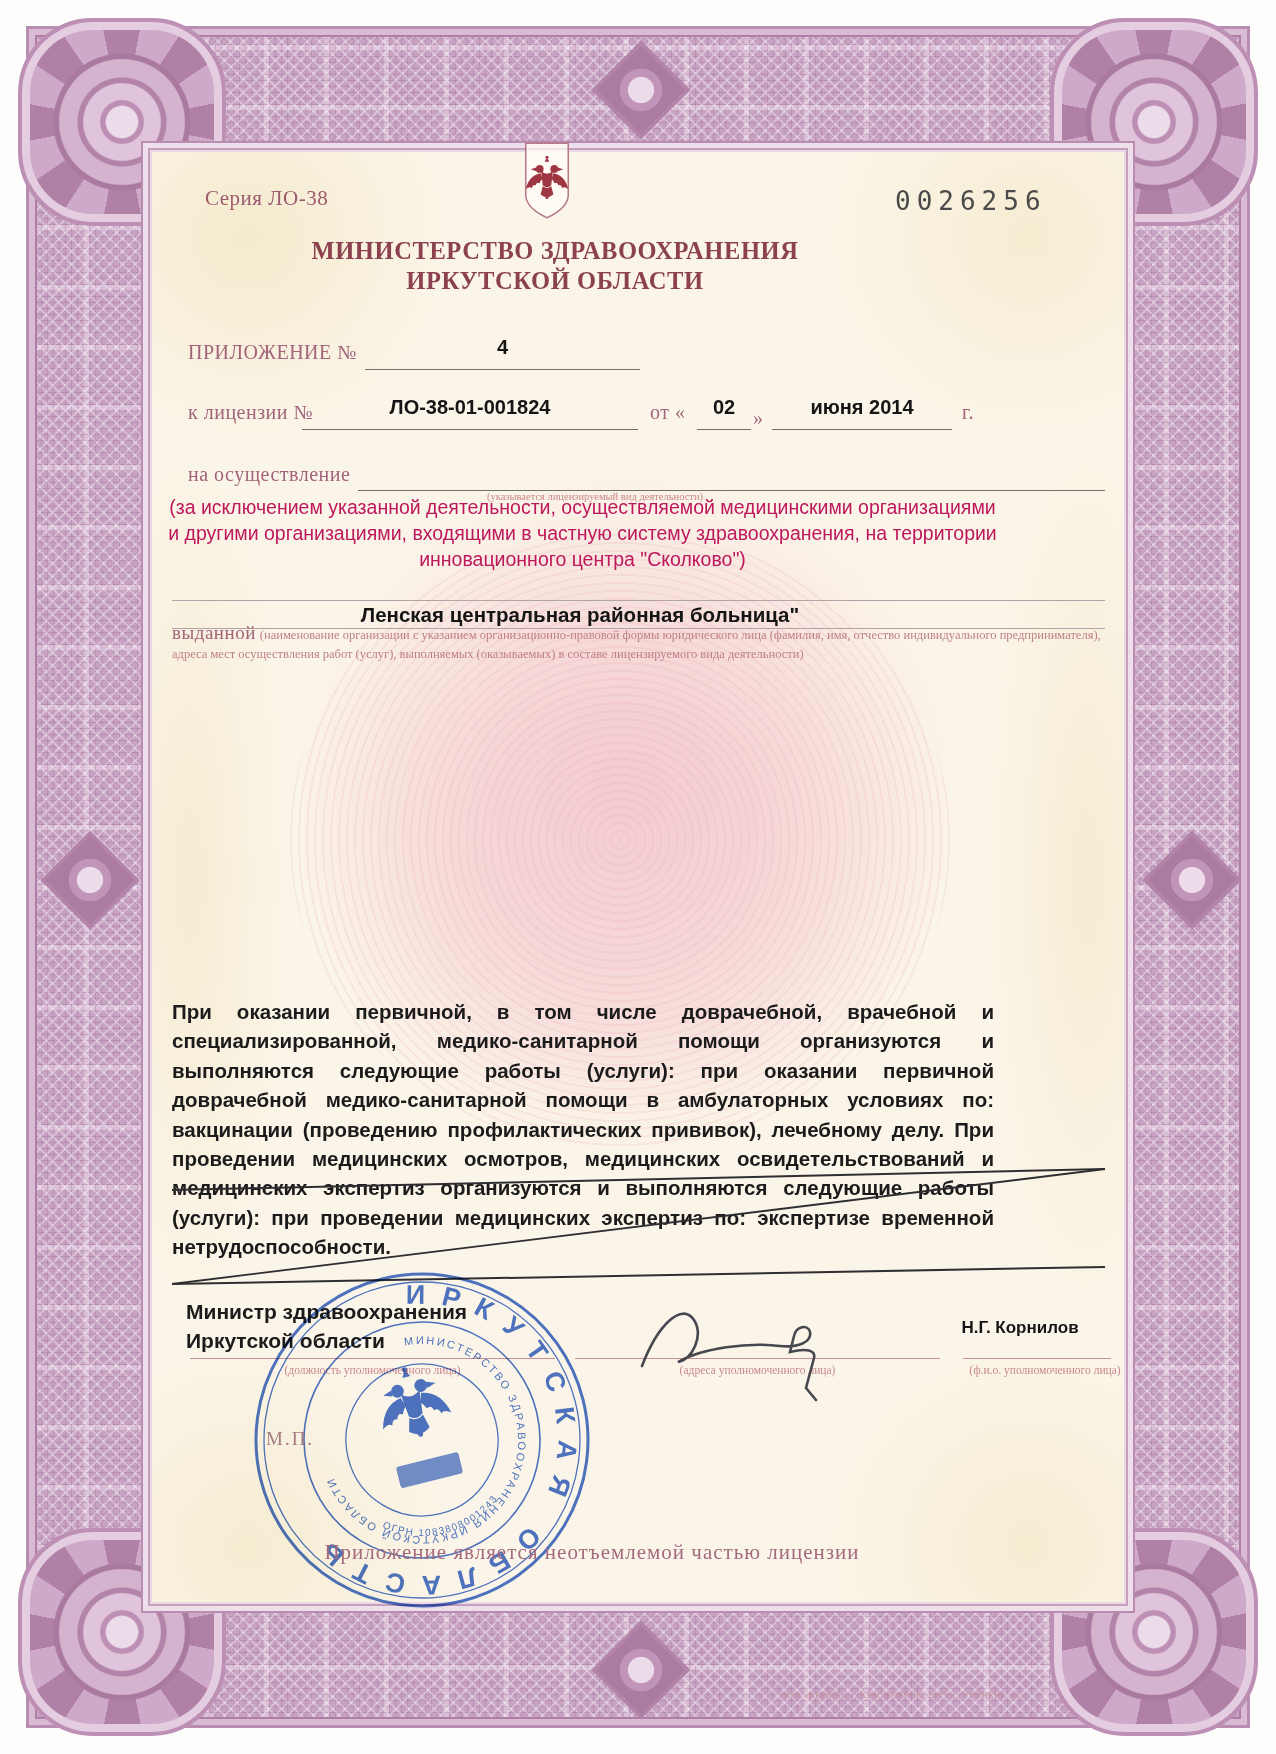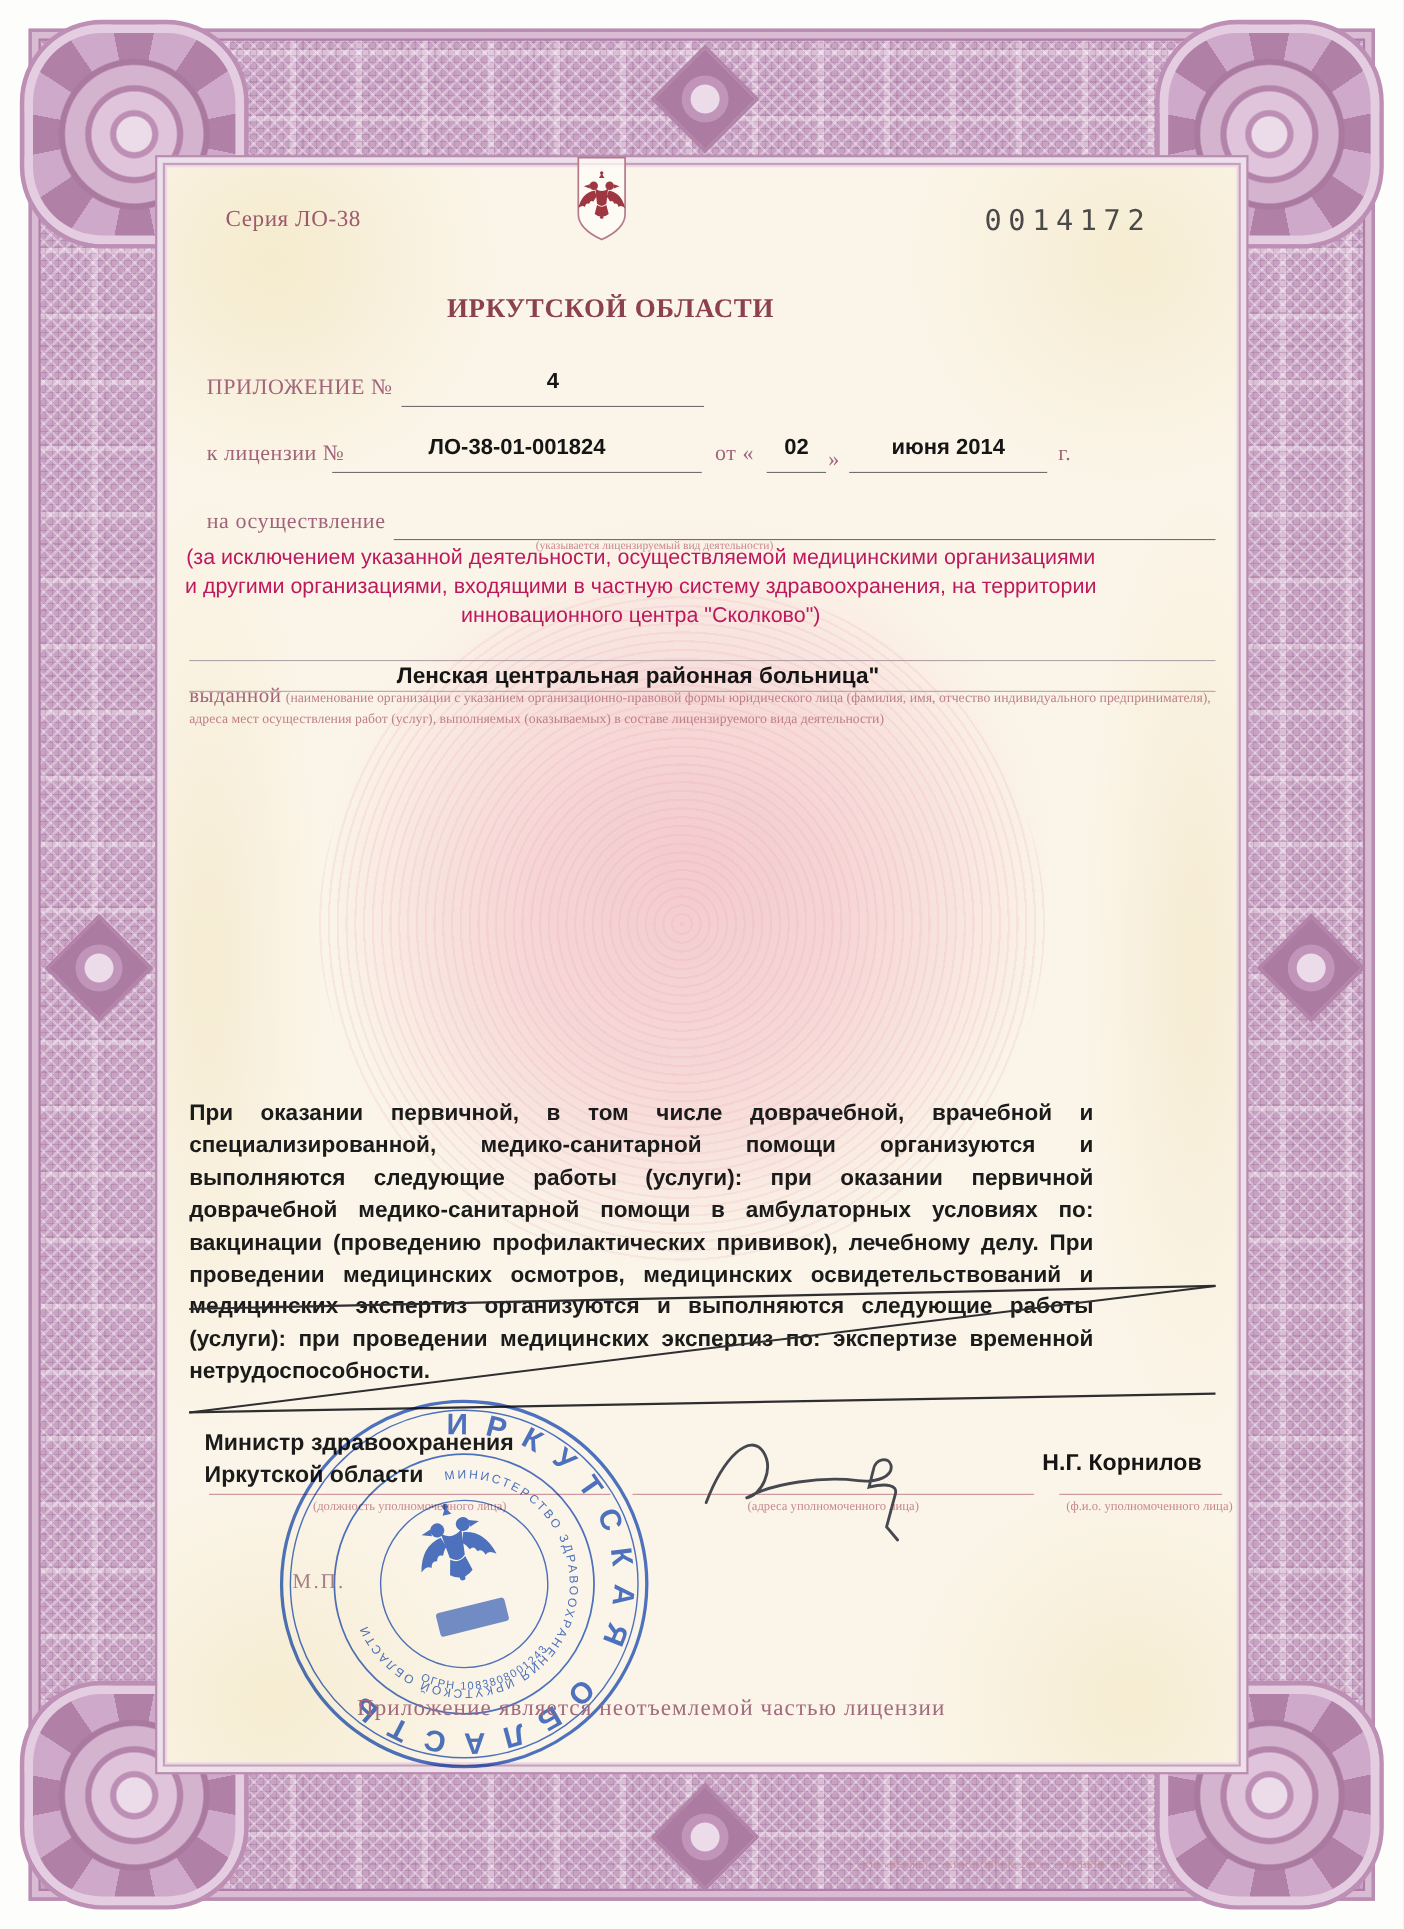--- a/index.html
+++ b/index.html
@@ -92,22 +92,23 @@
   <div class="inner-field"></div>
   <div class="watermark"></div>
 
   <div class="abs lbl" style="left:205px;top:186px;font-size:21px;color:#9d5a6e;">Серия ЛО-38</div>
 
   <svg class="abs" style="left:518px;top:140px;" width="58" height="80" viewBox="0 0 60 82">
     <path d="M8,3 H52 V56 Q52,70 30,80 Q8,70 8,56 Z" fill="rgba(255,252,247,.75)" stroke="#b5798a" stroke-width="1.6"></path>
     <use href="#dbl-eagle" transform="translate(0,14)" fill="#9e3741"></use>
   </svg>
 
-  <div class="abs serial" style="left:895px;top:186px;">0014172</div>
+  <div class="abs serial" style="left:895px;top:186px;">0026256</div>
 
+  <div class="abs title" style="left:245px;top:236px;width:620px;">МИНИСТЕРСТВО ЗДРАВООХРАНЕНИЯ</div>
   <div class="abs title" style="left:245px;top:266px;width:620px;">ИРКУТСКОЙ ОБЛАСТИ</div>
 
   <div class="abs lbl" style="left:188px;top:341px;">ПРИЛОЖЕНИЕ  №</div>
   <div class="rule" style="left:365px;top:369px;width:275px;"></div>
   <div class="abs val" style="left:365px;top:336px;width:275px;font-size:20px;">4</div>
 
   <div class="abs lbl" style="left:188px;top:401px;">к лицензии  №</div>
   <div class="rule" style="left:302px;top:429px;width:336px;"></div>
   <div class="abs val" style="left:302px;top:396px;width:336px;font-size:20px;">ЛО-38-01-001824</div>
   <div class="abs lbl" style="left:650px;top:401px;">от «</div>
@@ -136,21 +137,21 @@
   <div class="abs ink-par" style="left:172px;top:997px;width:822px;font-size:20.5px;line-height:29.4px;text-align:justify;word-spacing:2px;">При оказании первичной, в том числе доврачебной, врачебной и специализированной, медико-санитарной помощи организуются и выполняются следующие работы (услуги): при оказании первичной доврачебной медико-санитарной помощи в амбулаторных условиях по: вакцинации (проведению профилактических прививок), лечебному делу. При проведении медицинских осмотров, медицинских освидетельствований и медицинских экспертиз организуются и выполняются следующие работы (услуги): при проведении медицинских экспертиз по: экспертизе временной нетрудоспособности.</div>
 
   <svg class="abs" style="left:0;top:0;" width="1276" height="1754">
     <line x1="172" y1="1190" x2="1105" y2="1169" stroke="#2e2e31" stroke-width="2"></line>
     <line x1="1105" y1="1169" x2="172" y2="1284" stroke="#2e2e31" stroke-width="1.8"></line>
     <line x1="172" y1="1284" x2="1105" y2="1267" stroke="#2e2e31" stroke-width="2"></line>
   </svg>
 
   <div class="abs ink-par" style="left:186px;top:1297px;font-size:21px;line-height:29px;">Министр здравоохранения</div>
   <div class="abs ink-par" style="left:186px;top:1326px;font-size:21px;line-height:29px;">Иркутской области</div>
-  <div class="abs val" style="left:905px;top:1318px;width:230px;font-size:21px;">Н.Г. Корнилов</div>
+  <div class="abs val" style="left:905px;top:1318px;width:230px;font-size:17px;">Н.Г. Корнилов</div>
 
   <div class="rule pink" style="left:190px;top:1358px;width:365px;"></div>
   <div class="rule pink" style="left:575px;top:1358px;width:365px;"></div>
   <div class="rule pink" style="left:963px;top:1358px;width:148px;"></div>
 
   <div class="abs cap" style="left:190px;top:1364px;width:365px;font-size:11.5px;">(должность уполномоченного лица)</div>
   <div class="abs cap" style="left:575px;top:1364px;width:365px;font-size:11.5px;">(адреса уполномоченного лица)</div>
   <div class="abs cap" style="left:945px;top:1364px;width:200px;font-size:11.5px;">(ф.и.о. уполномоченного лица)</div>
 
   <svg class="abs" style="left:630px;top:1290px;" width="260" height="115" viewBox="0 0 260 115">

